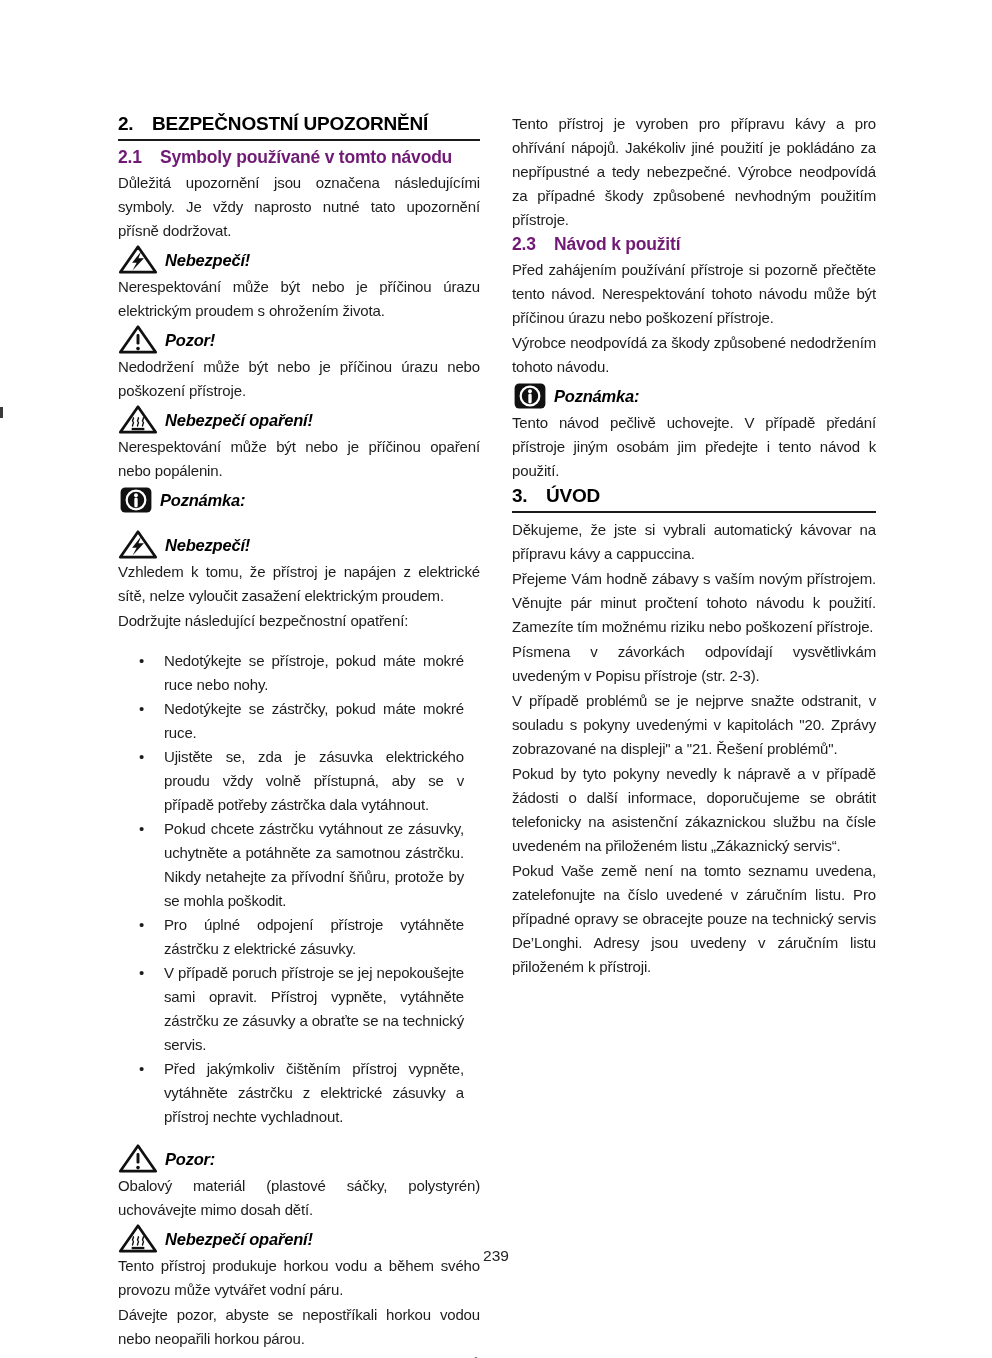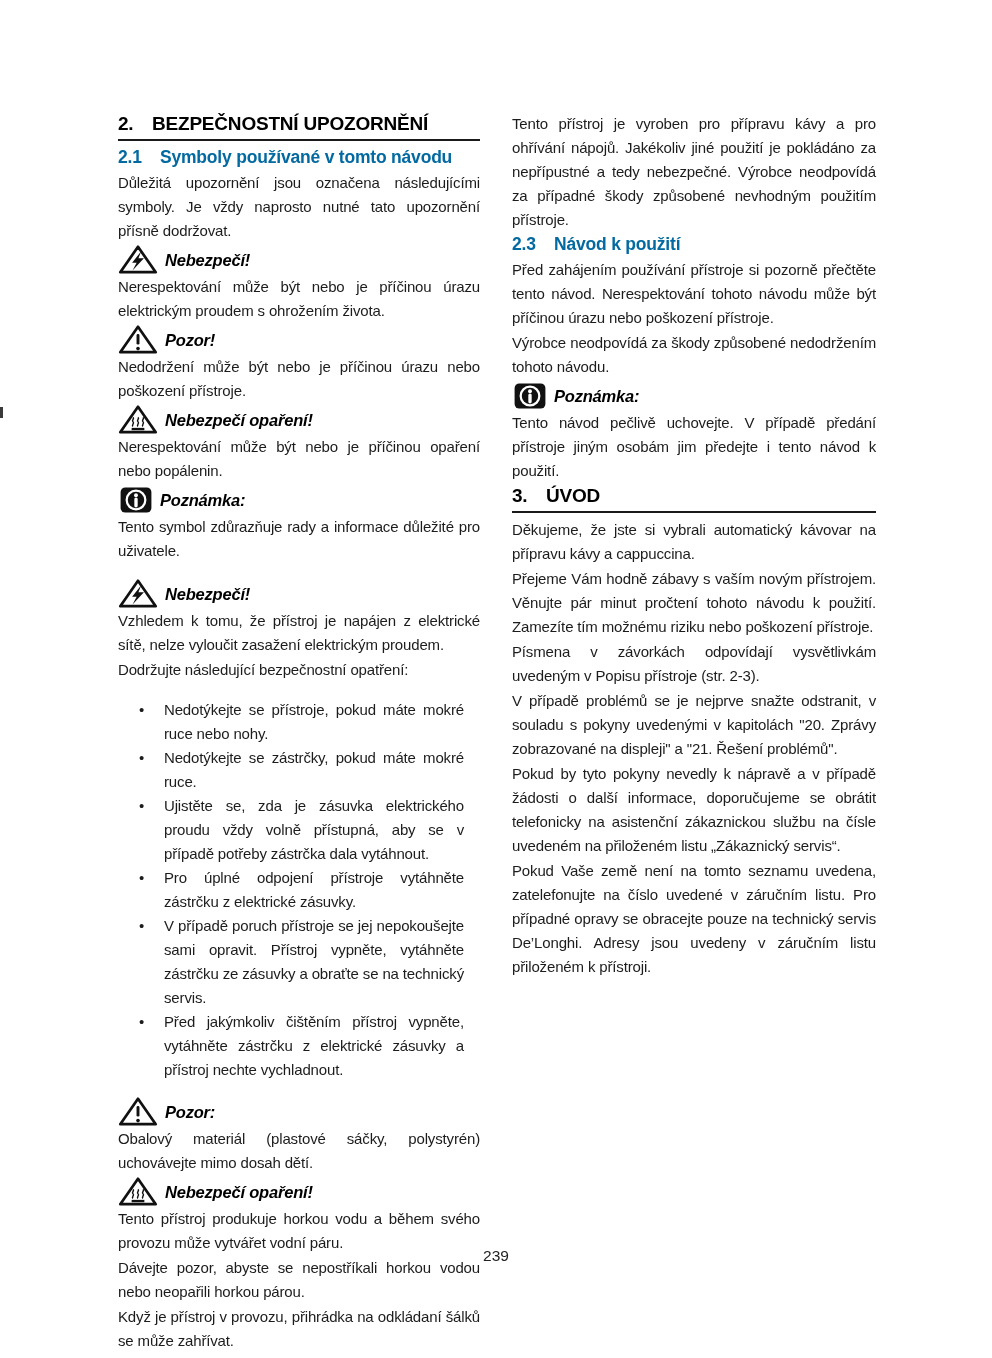--- a/index.html
+++ b/index.html
@@ -32,21 +32,21 @@
     padding-bottom: 4px;
     border-bottom: 2.5px solid #1a1a1a;
     letter-spacing: -0.2px;
   }
   h1.h1 .hnum { width: 34px; flex: 0 0 auto; }
   h2.h2 {
     display: flex;
     font-size: 17.5px;
     line-height: 22px;
     font-weight: 700;
-    color: #0369a1;
+    color: #701a75;
     margin: 0 0 3px 0;
     letter-spacing: -0.2px;
   }
   h2.h2 .hnum { width: 42px; flex: 0 0 auto; }
   .gap-md { margin-top: 17px; }
   .gap-lg { margin-top: 24px; }
 
   .callout-head {
     display: flex;
     align-items: center;
@@ -152,39 +152,39 @@
   <div class="callout">
     <div class="callout-head">
       <svg class="note-svg" viewBox="0 0 36 30">
         <rect x="1.5" y="1.5" width="33" height="27" rx="5" fill="#111"></rect>
         <circle cx="18" cy="15" r="10" fill="none" stroke="#fff" stroke-width="2.4"></circle>
         <circle cx="18" cy="10" r="2.1" fill="#fff"></circle>
         <path d="M18 14 v7.2" stroke="#fff" stroke-width="3.6" stroke-linecap="round"></path>
       </svg>
       <span class="callout-label">Poznámka:</span>
     </div>
-    <p class="body">Tento symbol zdůrazňuje rady a informace důležité pro uživatele.</p>
   </div>
 
   <div class="callout gap-md">
     <div class="callout-head">
       <svg class="tri-icon" viewBox="0 0 44 34">
         <path d="M22 3 L41.5 31 L2.5 31 Z" fill="#fff" stroke="#111" stroke-width="3" stroke-linejoin="round"></path>
         <path d="M25.5 8 L15.5 20.5 L20.5 20.5 L16 29 L28.5 15.5 L22.5 15.5 Z" fill="#111"></path>
       </svg>
       <span class="callout-label">Nebezpečí!</span>
     </div>
     <p class="body">Vzhledem k tomu, že přístroj je napájen z elektrické sítě, nelze vyloučit zasažení elektrickým proudem.</p>
     <p class="body">Dodržujte následující bezpečnostní opatření:</p>
   </div>
 
   <ul class="bullets">
     <li>Nedotýkejte se přístroje, pokud máte mokré ruce nebo nohy.</li>
     <li>Nedotýkejte se zástrčky, pokud máte mokré ruce.</li>
     <li>Ujistěte se, zda je zásuvka elektrického proudu vždy volně přístupná, aby se v případě potřeby zástrčka dala vytáhnout.</li>
+    <li>Pokud chcete zástrčku vytáhnout ze zásuvky, uchytněte a potáhněte za samotnou zástrčku. Nikdy netahejte za přívodní šňůru, protože by se mohla poškodit.</li>
     <li>Pro úplné odpojení přístroje vytáhněte zástrčku z elektrické zásuvky.</li>
     <li>V případě poruch přístroje se jej nepokoušejte sami opravit. Přístroj vypněte, vytáhněte zástrčku ze zásuvky a obraťte se na technický servis.</li>
     <li>Před jakýmkoliv čištěním přístroj vypněte, vytáhněte zástrčku z elektrické zásuvky a přístroj nechte vychladnout.</li>
   </ul>
 
   <div class="callout">
     <div class="callout-head">
       <svg class="tri-icon" viewBox="0 0 44 34">
         <path d="M22 3 L41.5 31 L2.5 31 Z" fill="#fff" stroke="#111" stroke-width="3" stroke-linejoin="round"></path>
         <rect x="20.4" y="11" width="3.2" height="11.5" rx="1.5" fill="#111"></rect>

